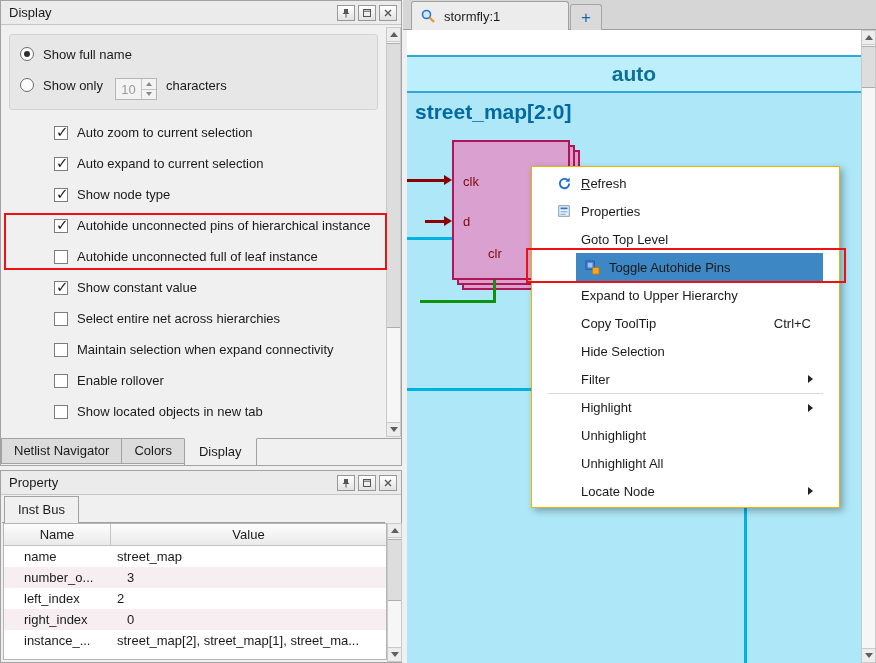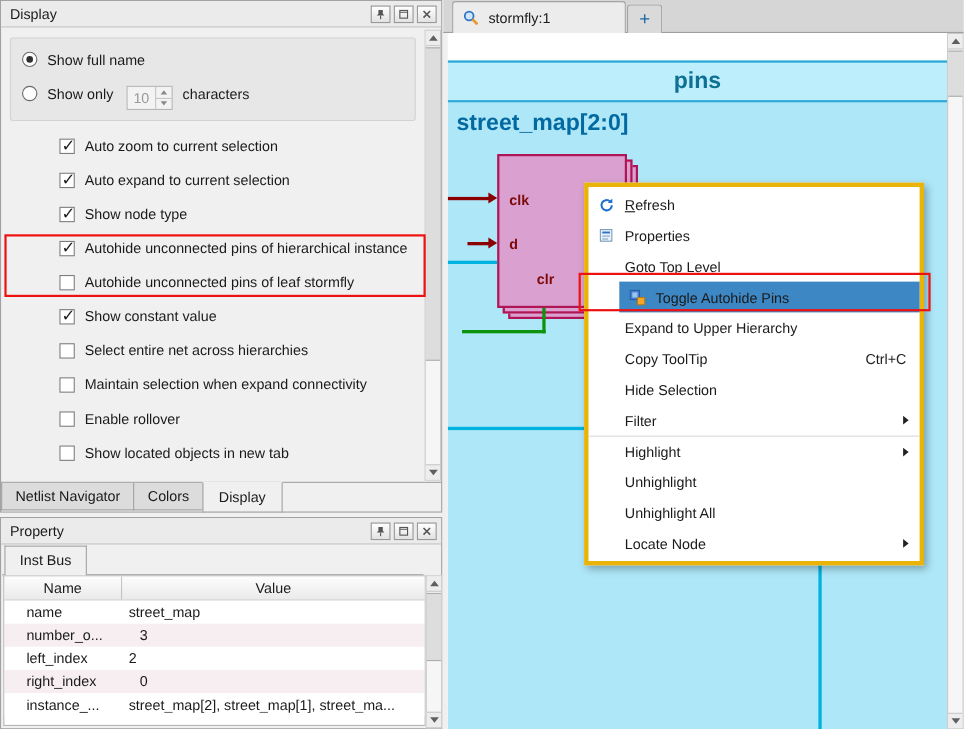--- a/index.html
+++ b/index.html
@@ -93,38 +93,38 @@
   #canvas { position:absolute; left:407px; top:30px; width:454px; height:633px; background:#ffffff; overflow:hidden; }
   .blue-field { position:absolute; left:0; top:25px; right:0; bottom:0; background:#aee7f8; }
   .band { position:absolute; left:0; top:25px; width:100%; height:38px; background:#bceefb;
           border-top:2px solid #2fa8d5; border-bottom:2px solid #2fa8d5;
           display:flex; align-items:center; justify-content:center;
           color:#0d7094; font-size:21px; font-weight:bold; }
   .bus-label { position:absolute; left:8px; top:70px; font-size:21px; font-weight:bold; color:#0369a1; }
   .inst { position:absolute; width:118px; height:140px; background:#d9a0d0; border:2px solid #b01555; }
   #inst3 { left:55px; top:120px; } #inst2 { left:50px; top:115px; }
   #inst1 { left:45px; top:110px; }
-  .port { position:absolute; color:#7d0909; font-weight:bold; font-size:13px; }
+  .port { position:absolute; color:#7d0909; font-weight:normal; font-size:13px; }
   .p-clk { left:9px;  top:32px; }
   .p-d   { left:9px;  top:72px; }
   .p-clr { left:34px; top:104px; }
   .wire { position:absolute; }
   #w-red1 { left:0; top:149px; width:39px; height:3px; background:#8b0000; }
   #w-red1-a { left:37px; top:145px; width:0; height:0; border-top:5px solid transparent; border-bottom:5px solid transparent; border-left:8px solid #8b0000; }
   #w-red2 { left:18px; top:190px; width:21px; height:3px; background:#8b0000; }
   #w-red2-a { left:37px; top:186px; width:0; height:0; border-top:5px solid transparent; border-bottom:5px solid transparent; border-left:8px solid #8b0000; }
   #w-cyan-s { left:0; top:207px; width:45px; height:3px; background:#00b2e0; }
   #w-green-v { left:86px; top:250px; width:3px; height:23px; background:#0d930d; }
   #w-green-h { left:13px; top:270px; width:76px; height:3px; background:#0d930d; }
   #w-cyan-h { left:0; top:358px; width:340px; height:3px; background:#00b2e0; }
   #w-cyan-v { left:337px; top:358px; width:3px; height:275px; background:#00b2e0; }
 
   
   .menu { position:absolute; left:124px; top:136px; width:309px; background:#ffffff;
-          border:4px solid #eab308; box-shadow:3px 3px 7px rgba(0,0,0,.3); padding:2px 0; z-index:10; }
+          border:1px solid #eab308; box-shadow:3px 3px 7px rgba(0,0,0,.3); padding:2px 16px; z-index:10; }
   .mi { height:28px; display:flex; align-items:center; padding:0 8px 0 5px; }
   .mi .ic { width:22px; height:18px; display:flex; align-items:center; justify-content:center; flex:none; }
   .mi .lb { margin-left:6px; flex:1; white-space:nowrap; }
   .mi .sc { margin-right:4px; color:#222; }
   .mi .ar { width:0; height:0; border-top:4px solid transparent; border-bottom:4px solid transparent; border-left:5px solid #222; margin-right:2px; }
   .mi.hl { background:#3c87c4;margin-left:28px; }
   .mi.sep { border-top:1px solid #d9d9d9; }
   #red-rect-2 { left:119px; top:218px; width:320px; height:35px; }
 </style>
 </head>
@@ -187,21 +187,21 @@
     <div class="check-row">
         <span class="cb checked"></span>
         <span class="lab">Show node type</span>
       </div>
     <div class="check-row">
         <span class="cb checked"></span>
         <span class="lab">Autohide unconnected pins of hierarchical instance</span>
       </div>
     <div class="check-row">
         <span class="cb"></span>
-        <span class="lab">Autohide unconnected pins of leaf stormfly</span>
+        <span class="lab">Autohide unconnected full of leaf instance</span>
       </div>
     <div class="check-row">
         <span class="cb checked"></span>
         <span class="lab">Show constant value</span>
       </div>
     <div class="check-row">
         <span class="cb"></span>
         <span class="lab">Select entire net across hierarchies</span>
       </div>
     <div class="check-row">
@@ -309,21 +309,21 @@
         </svg>
       </span>
     <span>stormfly:1</span>
   </div>
   <div class="plus-tab">+</div>
 </div>
 
 <div id="canvas">
   <div class="blue-field"></div>
   <div class="band">
-    <span>pins</span>
+    <span>auto</span>
   </div>
   <div class="bus-label">street_map[2:0]</div>
 
   <div class="inst" id="inst3"></div>
   <div class="inst" id="inst2"></div>
   <div class="inst" id="inst1">
     <span class="port p-clk">clk</span>
     <span class="port p-d">d</span>
     <span class="port p-clr">clr</span>
   </div>

